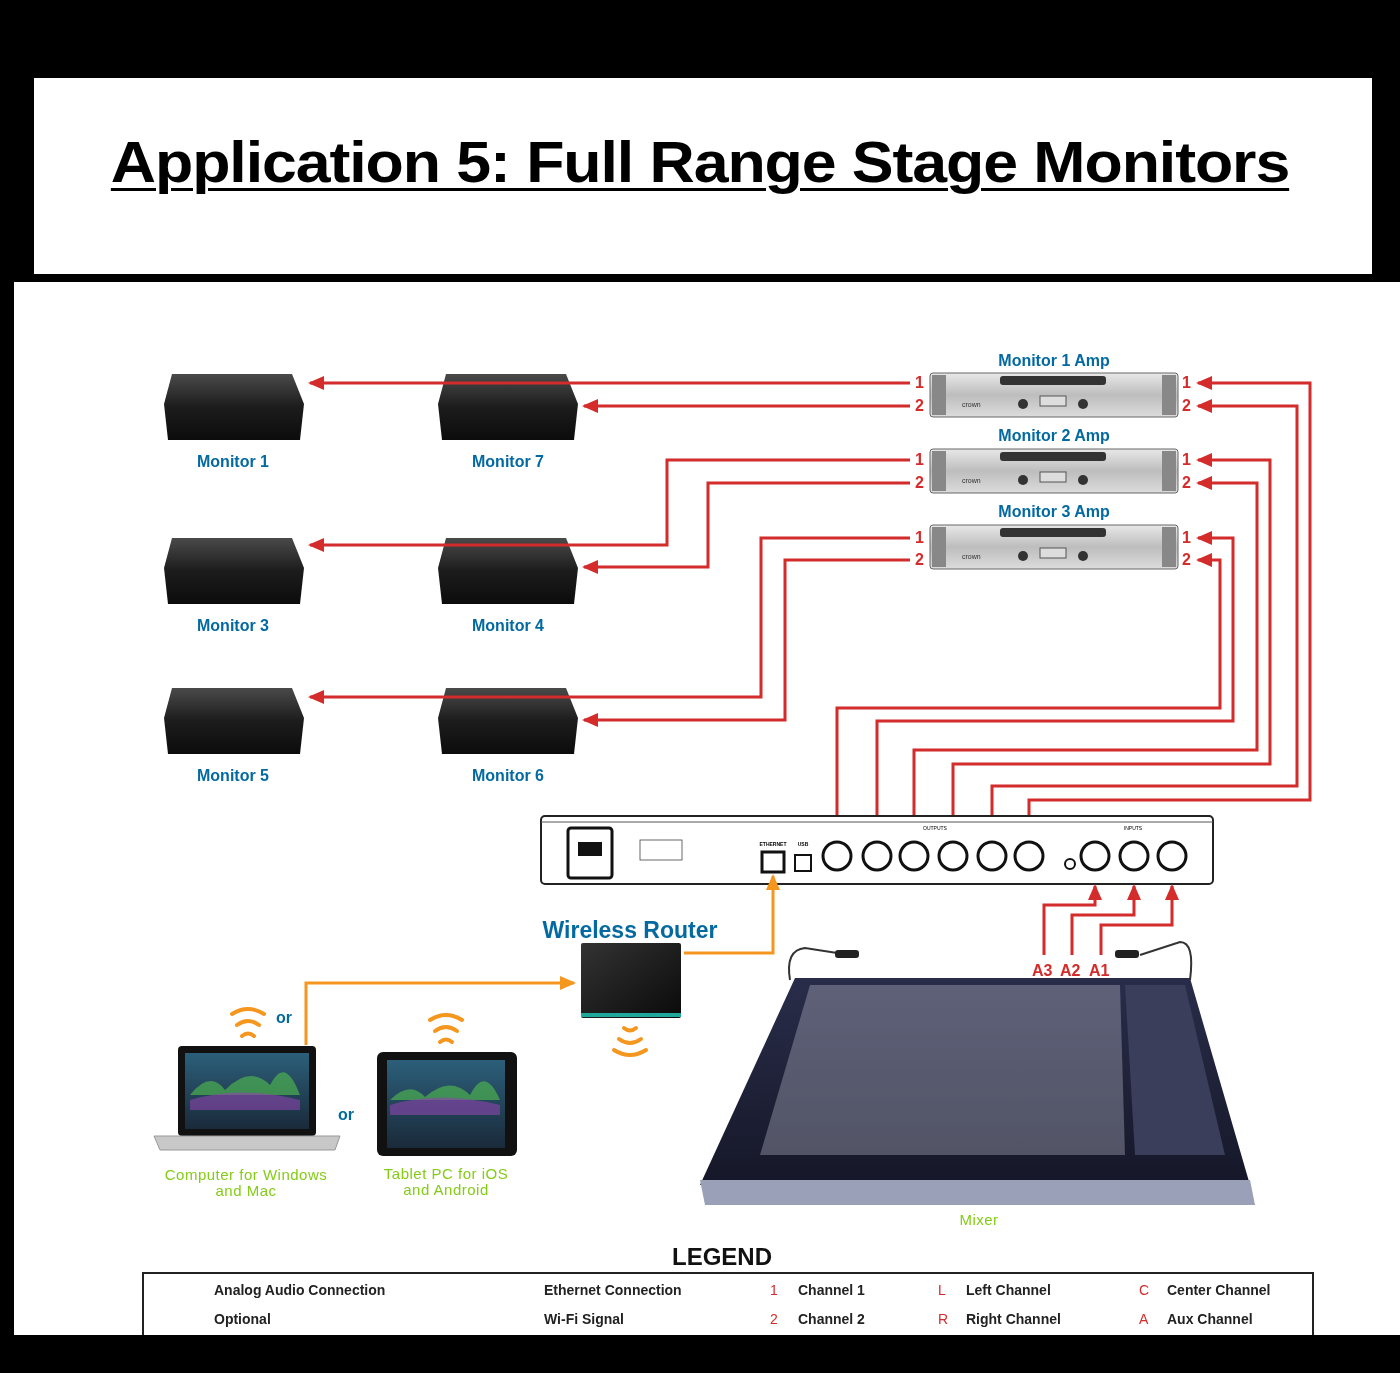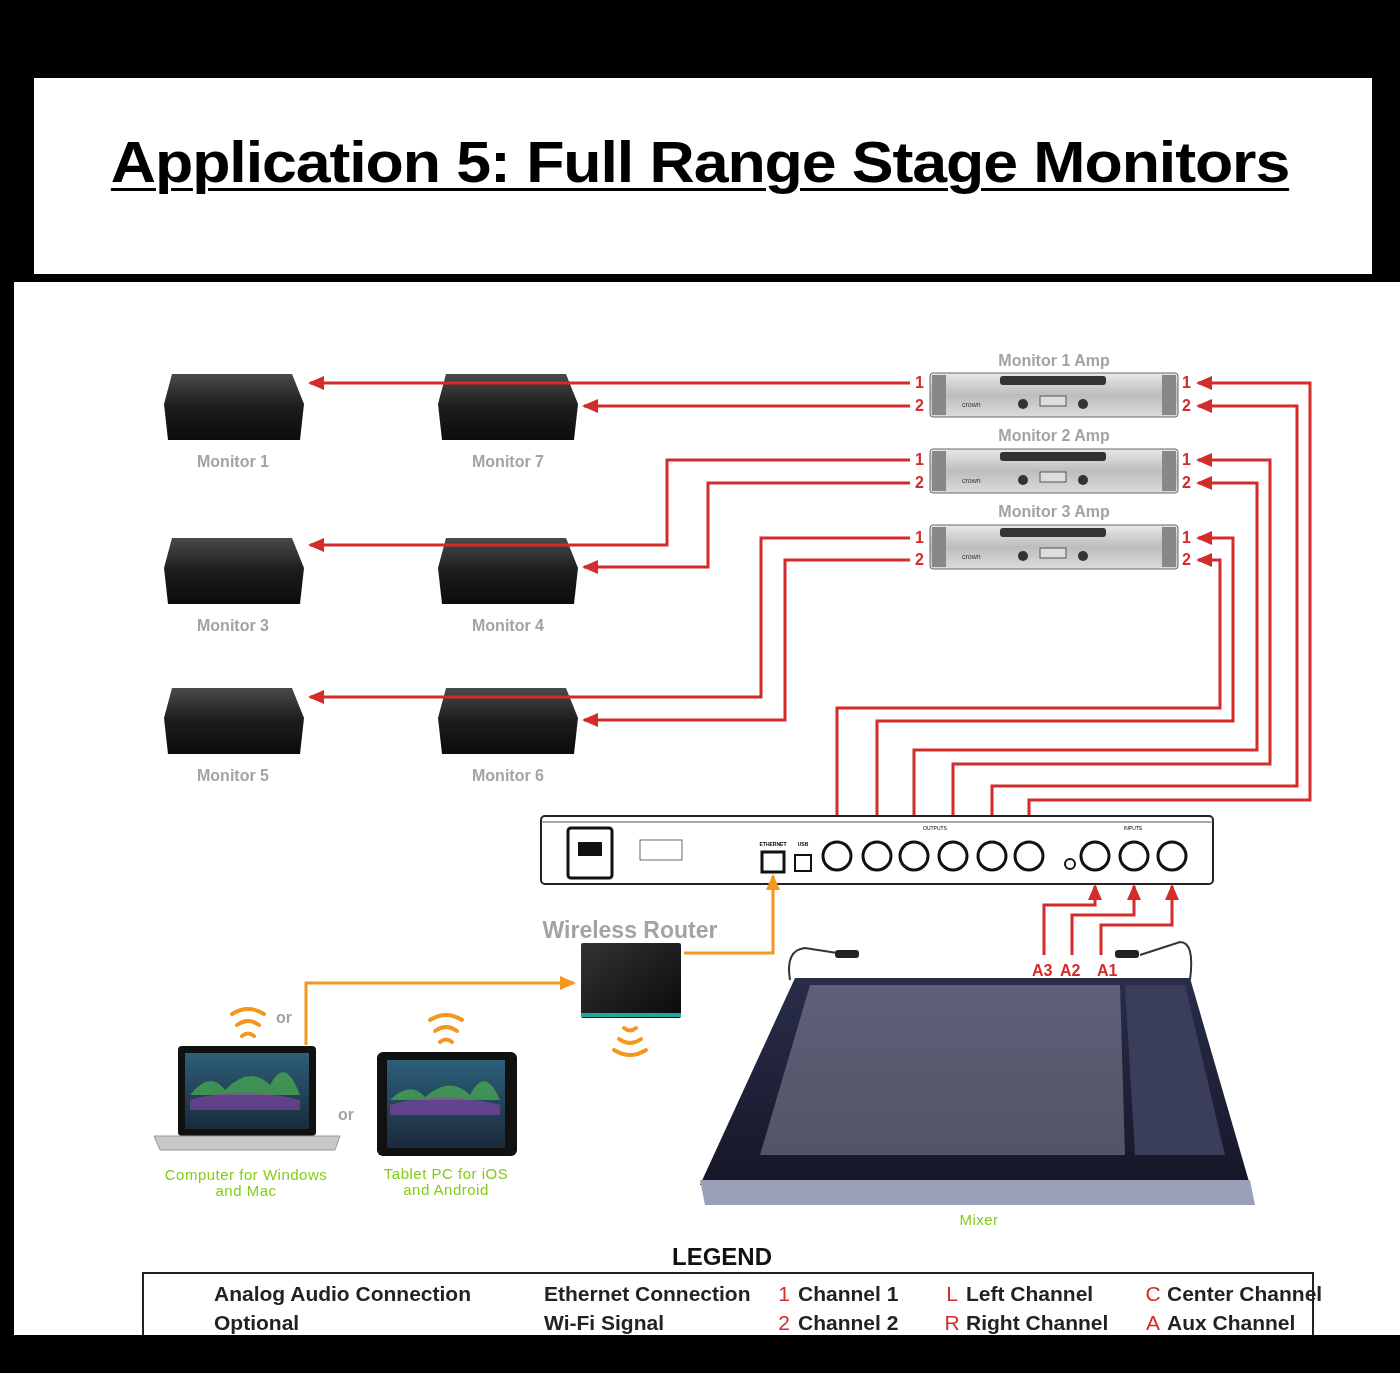--- a/index.html
+++ b/index.html
@@ -1,27 +1,27 @@
 <!DOCTYPE html>
 <html><head>
 <meta charset="utf-8">
 <style>
   html, body { margin:0; padding:0; }
   body { width:1400px; height:1373px; background:#000; position:relative; overflow:hidden; font-family:"Liberation Sans", sans-serif; }
   .title-box { position:absolute; left:34px; top:78px; width:1338px; height:196px; background:#fff; }
   .title { position:absolute; left:0; right:0; top:128px; text-align:center; font-family:"Liberation Sans", sans-serif; font-weight:bold; font-size:58px; letter-spacing:-1px; color:#000; text-decoration:underline; text-decoration-thickness:3px; text-underline-offset:6px; transform:scaleX(1.08); transform-origin:center; }
   .canvas { position:absolute; left:14px; top:282px; width:1386px; height:1053px; background:#fff; }
   svg.diagram { position:absolute; left:0; top:0; width:1400px; height:1373px; }
-  .lbl { position:absolute; font-weight:bold; color:#a3a3a3; font-size:16px; white-space:nowrap; }
+  .lbl { position:absolute; font-weight:bold; color:#0369a1; font-size:16px; white-space:nowrap; }
   .lbl-c { transform:translateX(-50%); text-align:center; }
   .red-num { position:absolute; font-weight:bold; color:#d42b2b; font-size:16px; }
   .small-lbl { position:absolute; color:#84cc16; font-size:15px; text-align:center; transform:translateX(-50%); line-height:16px; letter-spacing:0.5px; }
   .legend-title { position:absolute; left:722px; top:1243px; transform:translateX(-50%); font-weight:bold; font-size:24px; color:#111; }
   .legend-box { position:absolute; left:142px; top:1272px; width:1168px; height:70px; border:2px solid #222; border-bottom:none; background:#fff; }
-  .leg-item { position:absolute; font-weight:bold; font-size:21px; color:#222; white-space:nowrap;text-align:center; }
+  .leg-item { position:absolute; font-weight:bold; font-size:14px; color:#222; white-space:nowrap; }
   .leg-key { color:#d42b2b; font-weight:normal; display:inline-block; width:28px; }
   .bottom-bar { position:absolute; left:0; top:1335px; width:1400px; height:38px; background:#000; }
 </style>
 </head>
 <body>
 
 <div class="title-box"></div>
 <div class="title">Application 5: Full Range Stage Monitors</div>
 <div class="canvas"></div>
 
@@ -261,21 +261,21 @@
   <div>Computer for Windows</div>
   <div>and Mac</div>
 </div>
 <div class="small-lbl" style="left:446px;top:1166px;">
   <div>Tablet PC for iOS</div>
   <div>and Android</div>
 </div>
 
 <div class="red-num" style="left:1032px;top:962px;">A3</div>
 <div class="red-num" style="left:1060px;top:962px;">A2</div>
-<div class="red-num" style="left:1089px;top:962px;margin-left:8px;">A1</div>
+<div class="red-num" style="left:1089px;top:962px;">A1</div>
 <div class="small-lbl" style="left:979px;top:1212px;">Mixer</div>
 
 <div class="legend-title">LEGEND</div>
 <div class="legend-box"></div>
 
 <div class="leg-item" style="left:214px;top:1282px;">Analog Audio Connection</div>
 <div class="leg-item" style="left:214px;top:1311px;">Optional</div>
 <div class="leg-item" style="left:544px;top:1282px;">Ethernet Connection</div>
 <div class="leg-item" style="left:544px;top:1311px;">Wi-Fi Signal</div>
 

